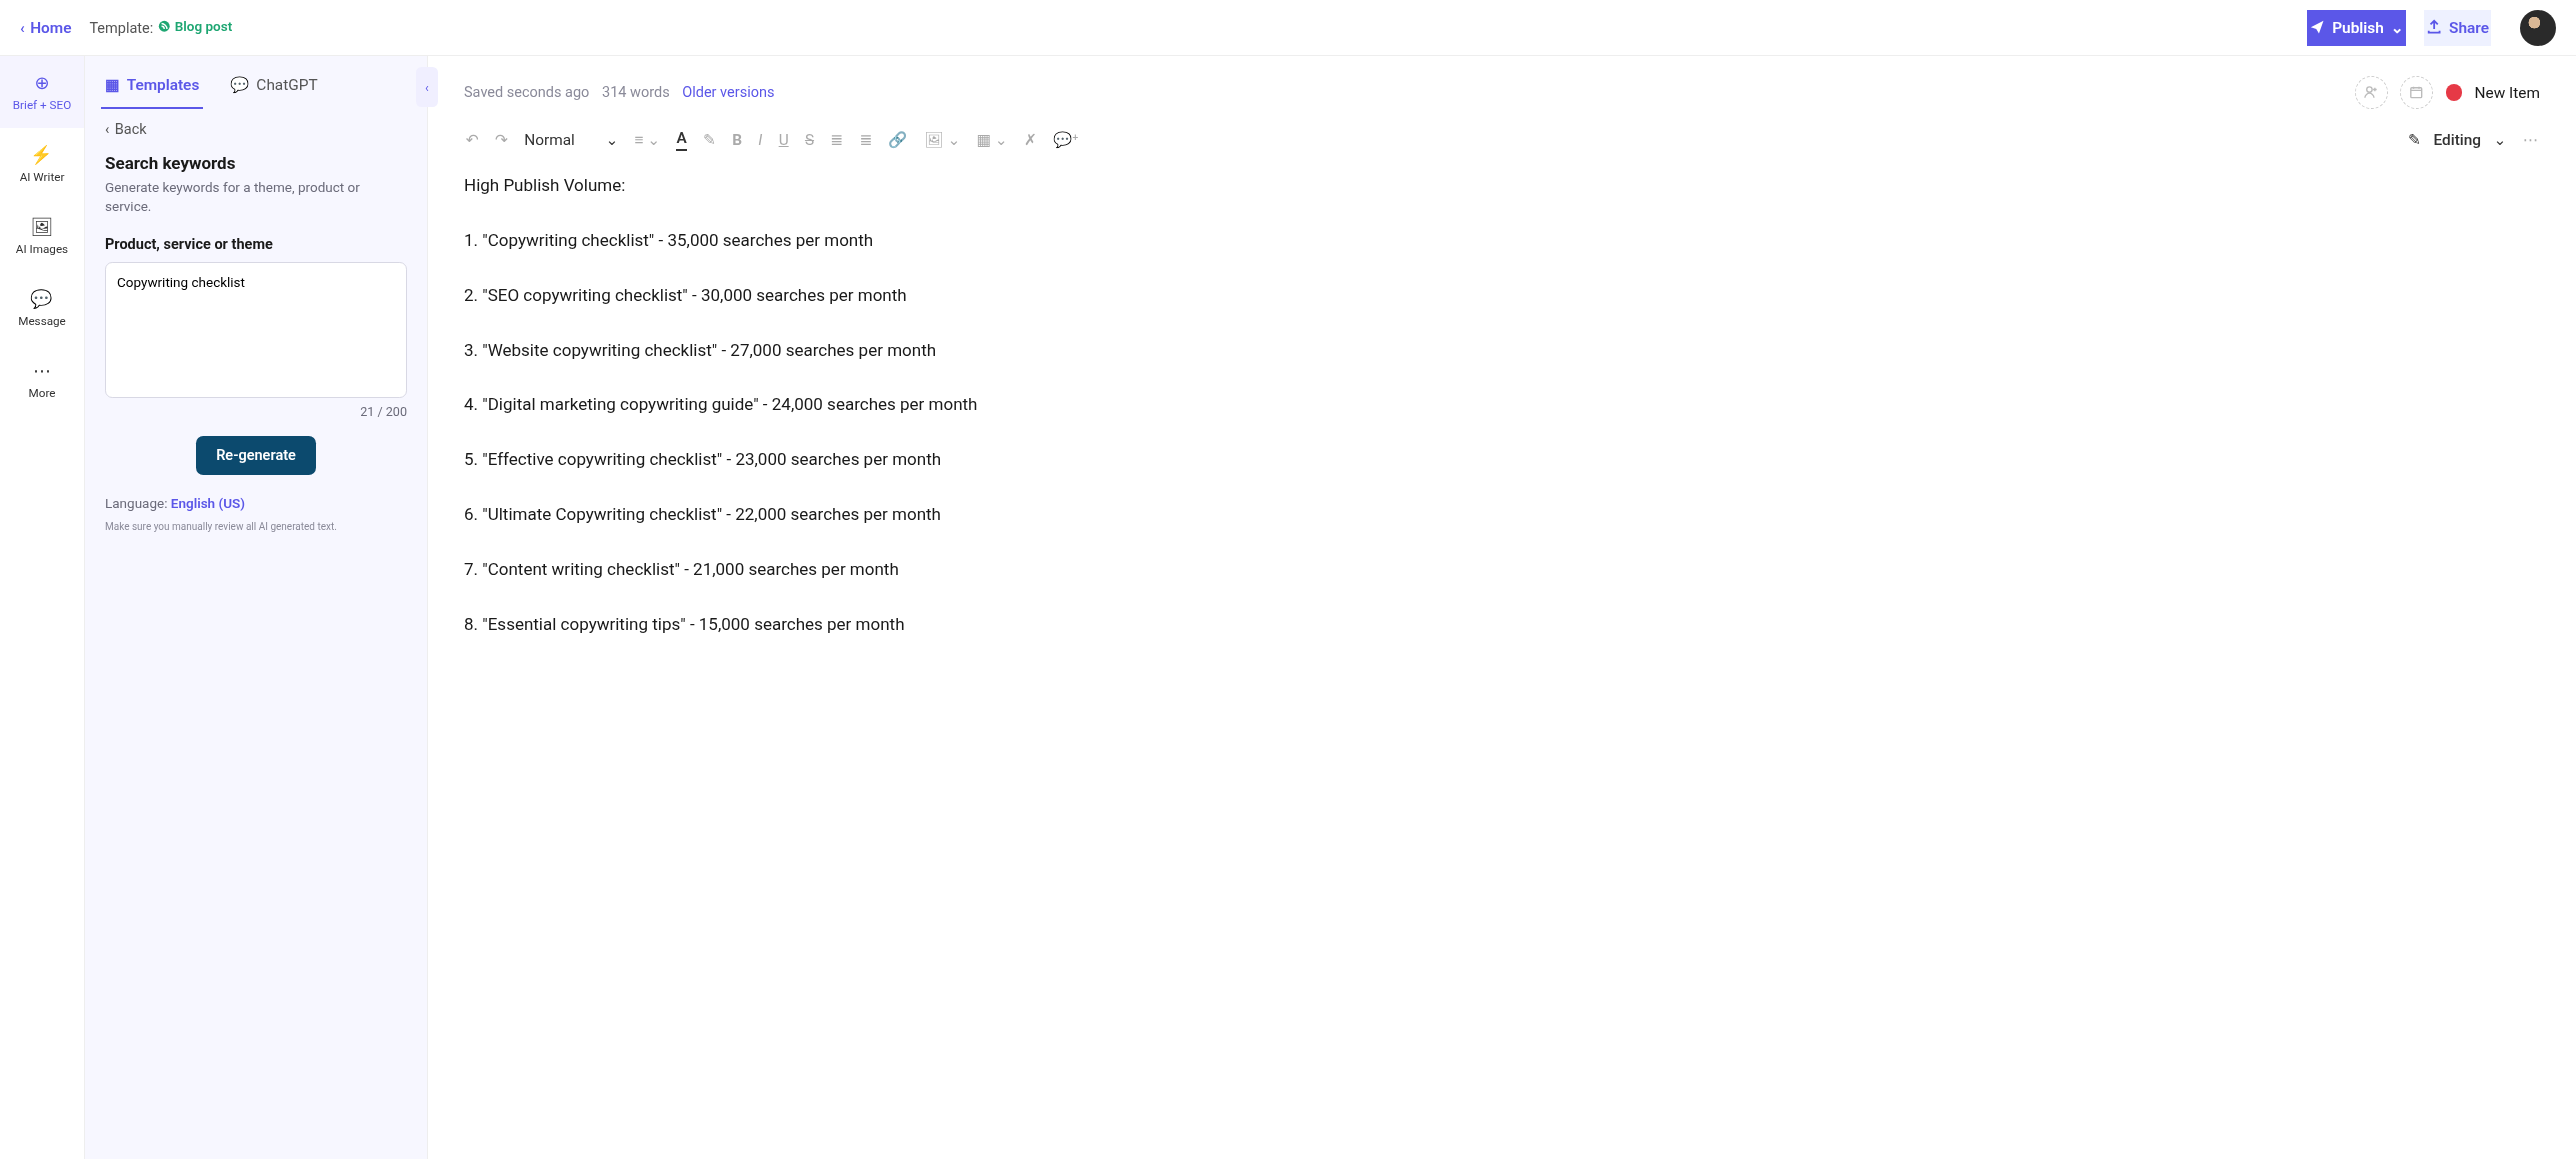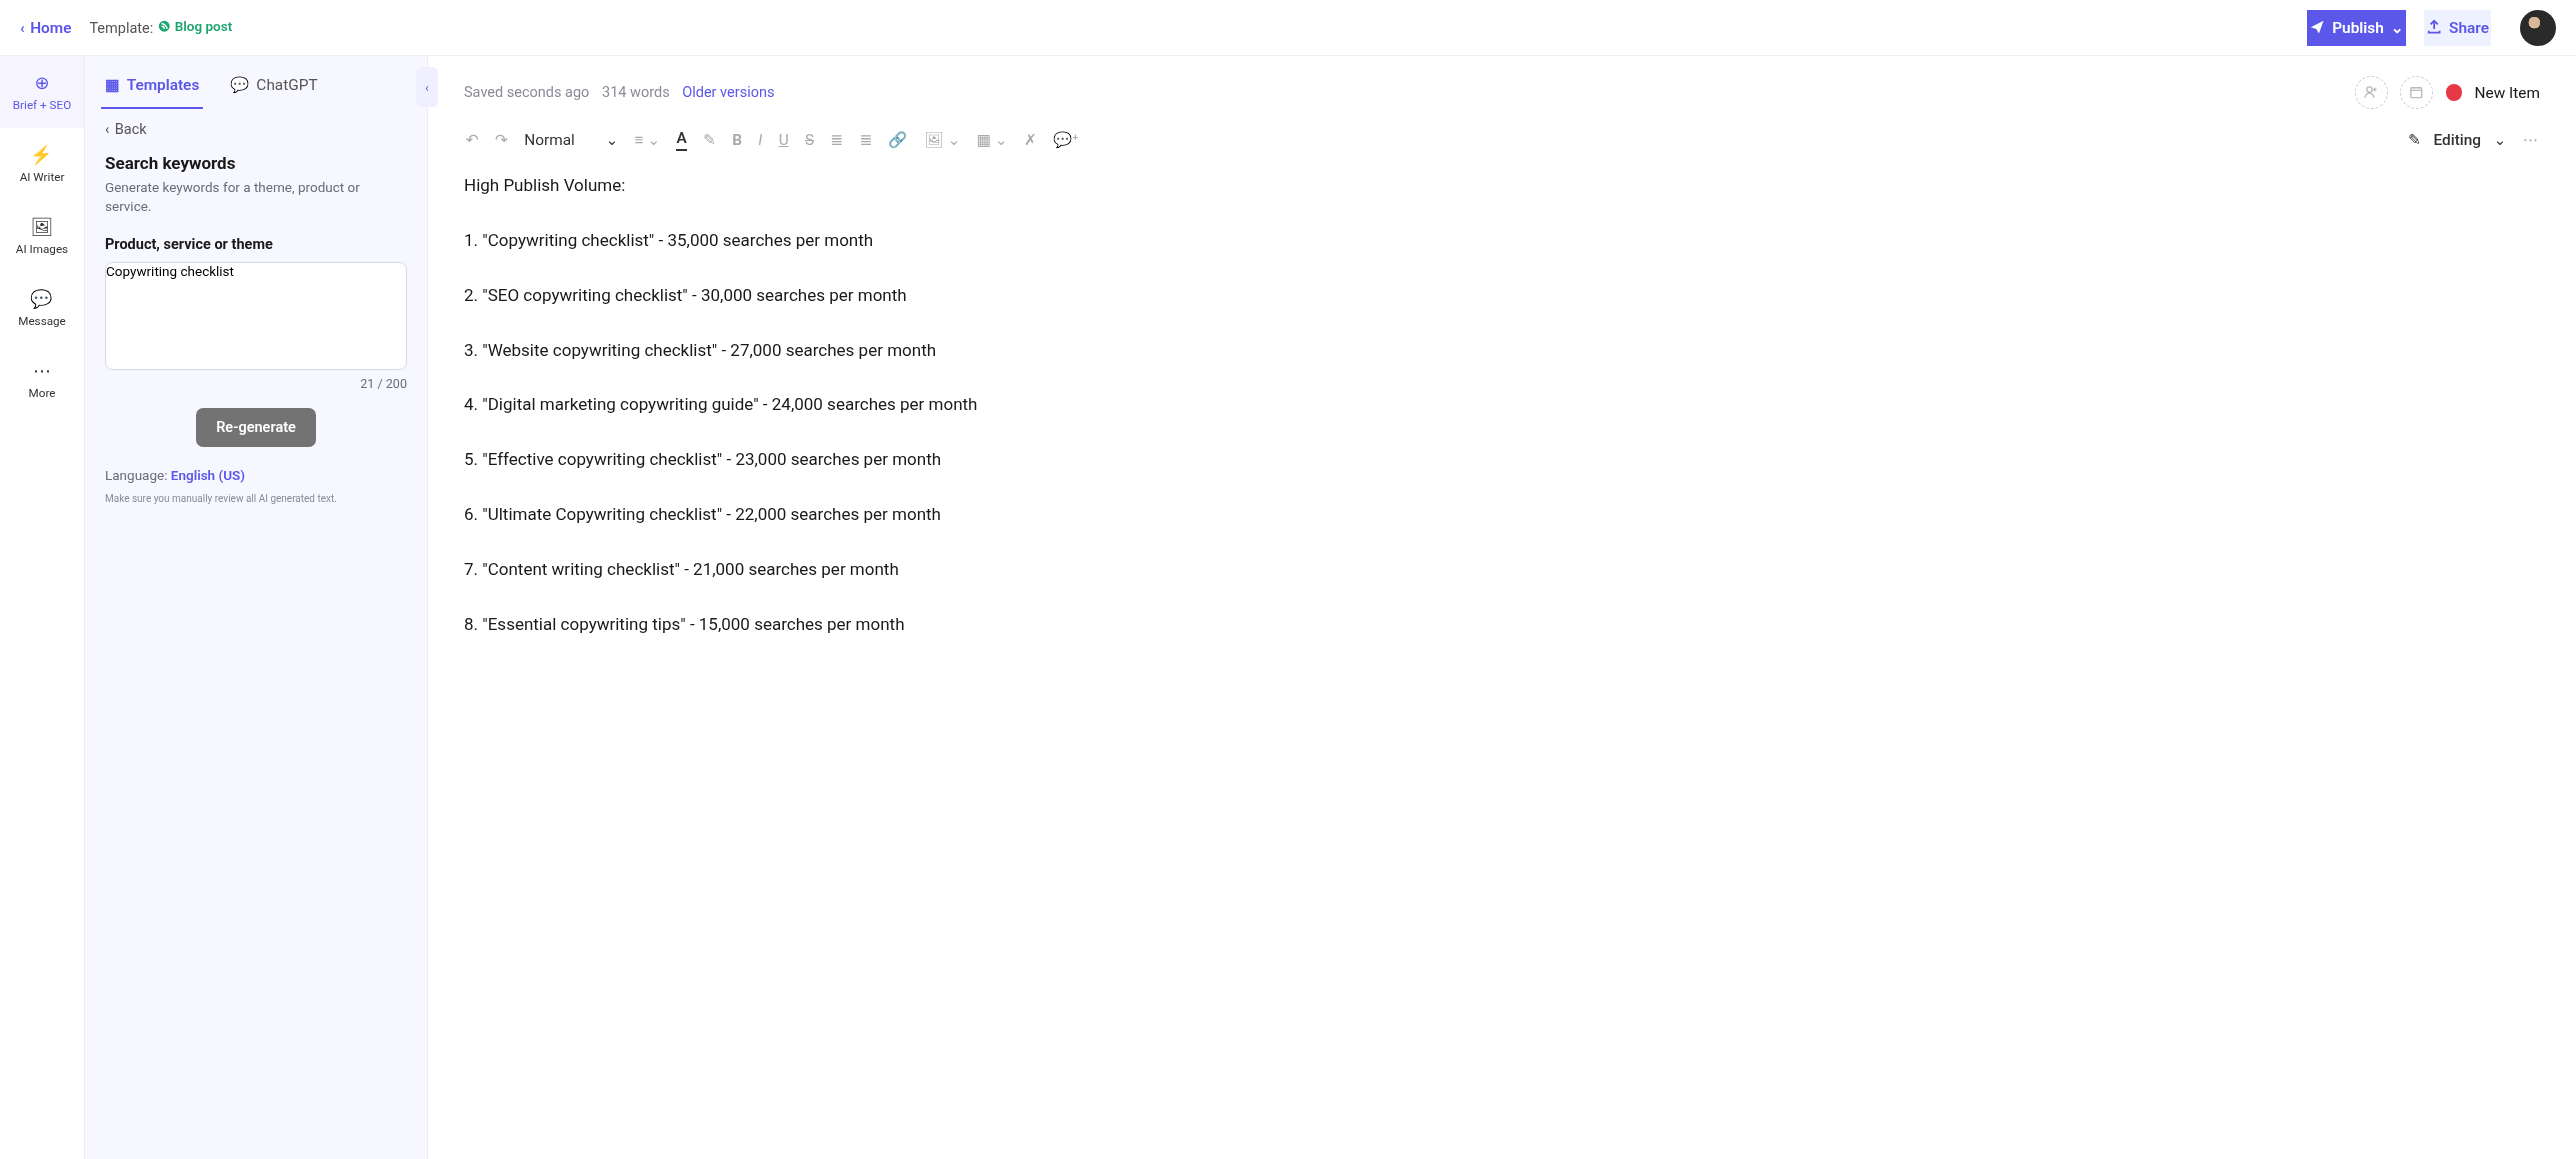--- a/index.html
+++ b/index.html
@@ -21,23 +21,23 @@
 .panel { width: 343px; background: #f7f7ff; border-right: 0.9px solid #eee; position: relative; padding: 0 0 18px 0; }
 .panel-tabs { display: flex; gap: 7.2px; padding: 11px 16.3px 0 16.3px; }
 .panel-tab { display: flex; align-items: center; gap: 7.2px; padding: 9px 3.6px 12.6px 3.6px; font-size: 15.4px; color: #555; cursor: pointer; border-bottom: 2.7px solid transparent; }
 .panel-tab.active { color: #5b57e8; border-bottom-color: #5b57e8; font-weight: 600; }
 .panel-collapse { position: absolute; right: -11px; top: 11px; width: 22px; height: 40px; background: #f0efff; border-radius: 5.4px; display: flex; align-items: center; justify-content: center; color: #5b57e8; cursor: pointer; font-size: 12.6px; }
 .panel-body { padding: 12.6px 20px; }
 .back { display: flex; align-items: center; gap: 5.4px; color: #555; font-size: 14.5px; cursor: pointer; margin-bottom: 14.5px; }
 .sk-title { font-size: 17px; font-weight: 700; margin-bottom: 5.4px; }
 .sk-desc { color: #6b6b7a; font-size: 13.5px; line-height: 1.4; margin-bottom: 20px; }
 .field-label { font-size: 14.5px; font-weight: 700; margin-bottom: 9px; }
-.ta { width: 100%; height: 108px; border: 0.9px solid #d8d8e4; border-radius: 7.2px; font-size: 13.5px; resize: none; background: #fff; font-family: inherit; }
+.ta { width: 100%; height: 136px; border: 0.9px solid #d8d8e4; border-radius: 7.2px; padding: 11px; font-size: 13.5px; resize: none; background: #fff; font-family: inherit; }
 .char { text-align: right; font-size: 12.6px; color: #6b6b7a; margin-top: 3.6px; }
-.regen { display: block; margin: 16.3px auto 0 auto; background: #737373; color: #fff; border: none; padding: 11px 20px; border-radius: 7.2px; font-size: 14.5px; font-weight: 600; cursor: pointer; }
+.regen { display: block; margin: 16.3px auto 0 auto; background: #0c4a6e; color: #fff; border: none; padding: 11px 20px; border-radius: 7.2px; font-size: 14.5px; font-weight: 600; cursor: pointer; }
 .lang-row { margin-top: 20px; color: #6b6b7a; font-size: 13.5px; }
 .lang-row .lang { color: #5b57e8; font-weight: 600; }
 .disclaimer { margin-top: 9px; color: #8a8a99; font-size: 10px; line-height: 1.4; }
 .editor { flex: 1; display: flex; flex-direction: column; padding: 20px 36px; }
 .ed-top { display: flex; align-items: center; gap: 12.6px; margin-bottom: 20px; }
 .muted { color: #8a8a99; font-size: 14.5px; }
 .older { color: #5b57e8; font-size: 14.5px; cursor: pointer; }
 .circ { width: 33px; height: 33px; border: 1.8px dashed #ccc; border-radius: 50%; display: flex; align-items: center; justify-content: center; color: #bbb; font-size: 12.6px; }
 .new-dot { width: 16.3px; height: 16.3px; border-radius: 50%; background: #e63946; }
 .new-item { font-size: 15.4px; font-weight: 400; }

